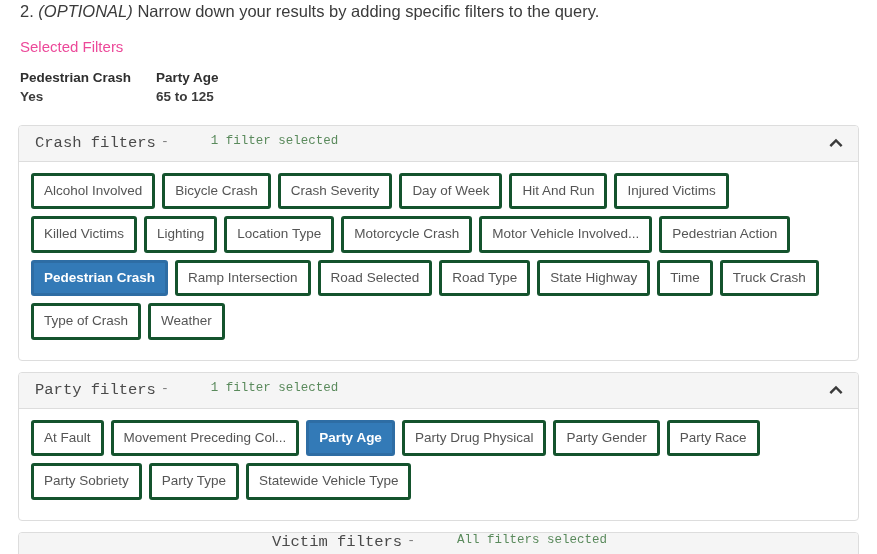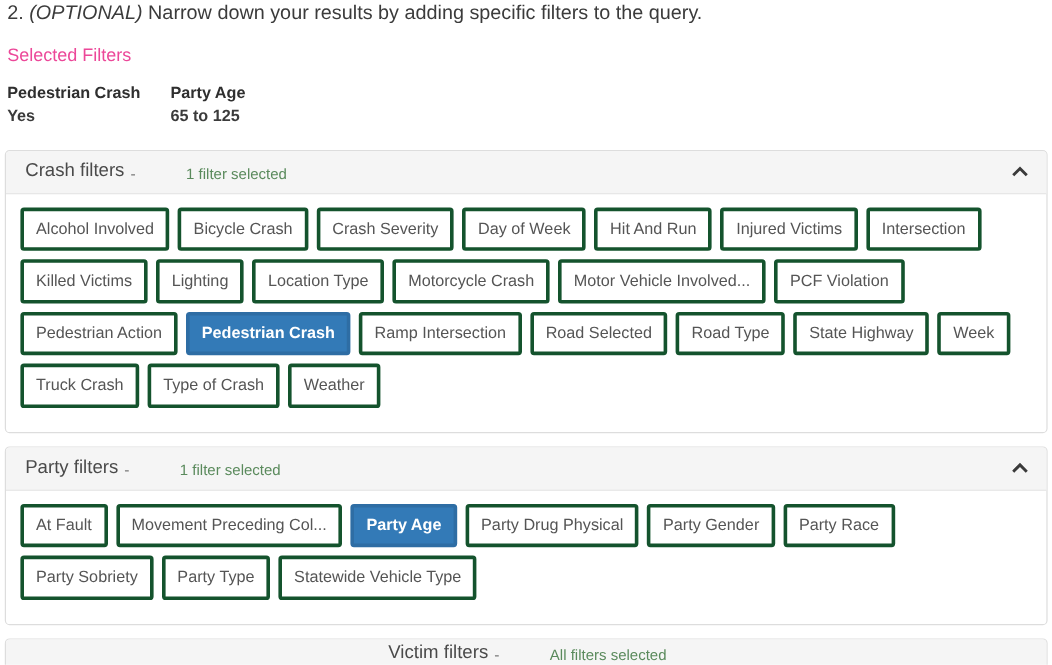--- a/index.html
+++ b/index.html
@@ -12,21 +12,21 @@
     height: 554px;
     font-family: "Liberation Sans", sans-serif;
     color: #333333;
     overflow: hidden;
   }
   .page {
     width: 877px;
     height: 554px;
     position: relative;
     box-sizing: border-box;
-    padding: 0 4px;
+    padding: 0 18px;
   }
 
   
   .step-heading {
     font-size: 16.5px;
     color: #3b3b3b;
     line-height: 1.2;
     padding: 2px 0 0 2px;
     white-space: nowrap;
   }
@@ -87,23 +87,24 @@
     border-bottom: none;
     border-radius: 3px;
     flex-direction: column;
   }
 
   .panel-title {
     font-size: 15.5px;
     color: #4a4a4a;
     font-weight: normal;
     display: flex;
-    align-items: flex-end;
+    align-items: flex-start;
     flex: 1 1 auto;
     white-space: nowrap;
+    font-family: Liberation Mono, monospace;
   }
   .dash {
     color: #777777;
     font-size: 13px;
     margin: 0 4px 0 5px;
   }
   .sub-status {
     font-size: 12.5px;
     color: #5a8a5c;
     margin-left: 38px;
@@ -187,34 +188,32 @@
         </svg>
     </div>
     <div class="panel-body">
       <div class="pill-row">
         <span class="pill">Alcohol Involved</span>
         <span class="pill">Bicycle Crash</span>
         <span class="pill">Crash Severity</span>
         <span class="pill">Day of Week</span>
         <span class="pill">Hit And Run</span>
         <span class="pill">Injured Victims</span>
-        <span class="pill">Intersection</span>
         <span class="pill">Killed Victims</span>
         <span class="pill">Lighting</span>
         <span class="pill">Location Type</span>
         <span class="pill">Motorcycle Crash</span>
         <span class="pill">Motor Vehicle Involved...</span>
-        <span class="pill">PCF Violation</span>
         <span class="pill">Pedestrian Action</span>
         <span class="pill selected">Pedestrian Crash</span>
         <span class="pill">Ramp Intersection</span>
         <span class="pill">Road Selected</span>
         <span class="pill">Road Type</span>
         <span class="pill">State Highway</span>
-        <span class="pill">Week</span>
+        <span class="pill">Time</span>
         <span class="pill">Truck Crash</span>
         <span class="pill">Type of Crash</span>
         <span class="pill">Weather</span>
       </div>
     </div>
   </div>
 
   <div class="panel">
     <div class="panel-heading">
       <div class="panel-title">

